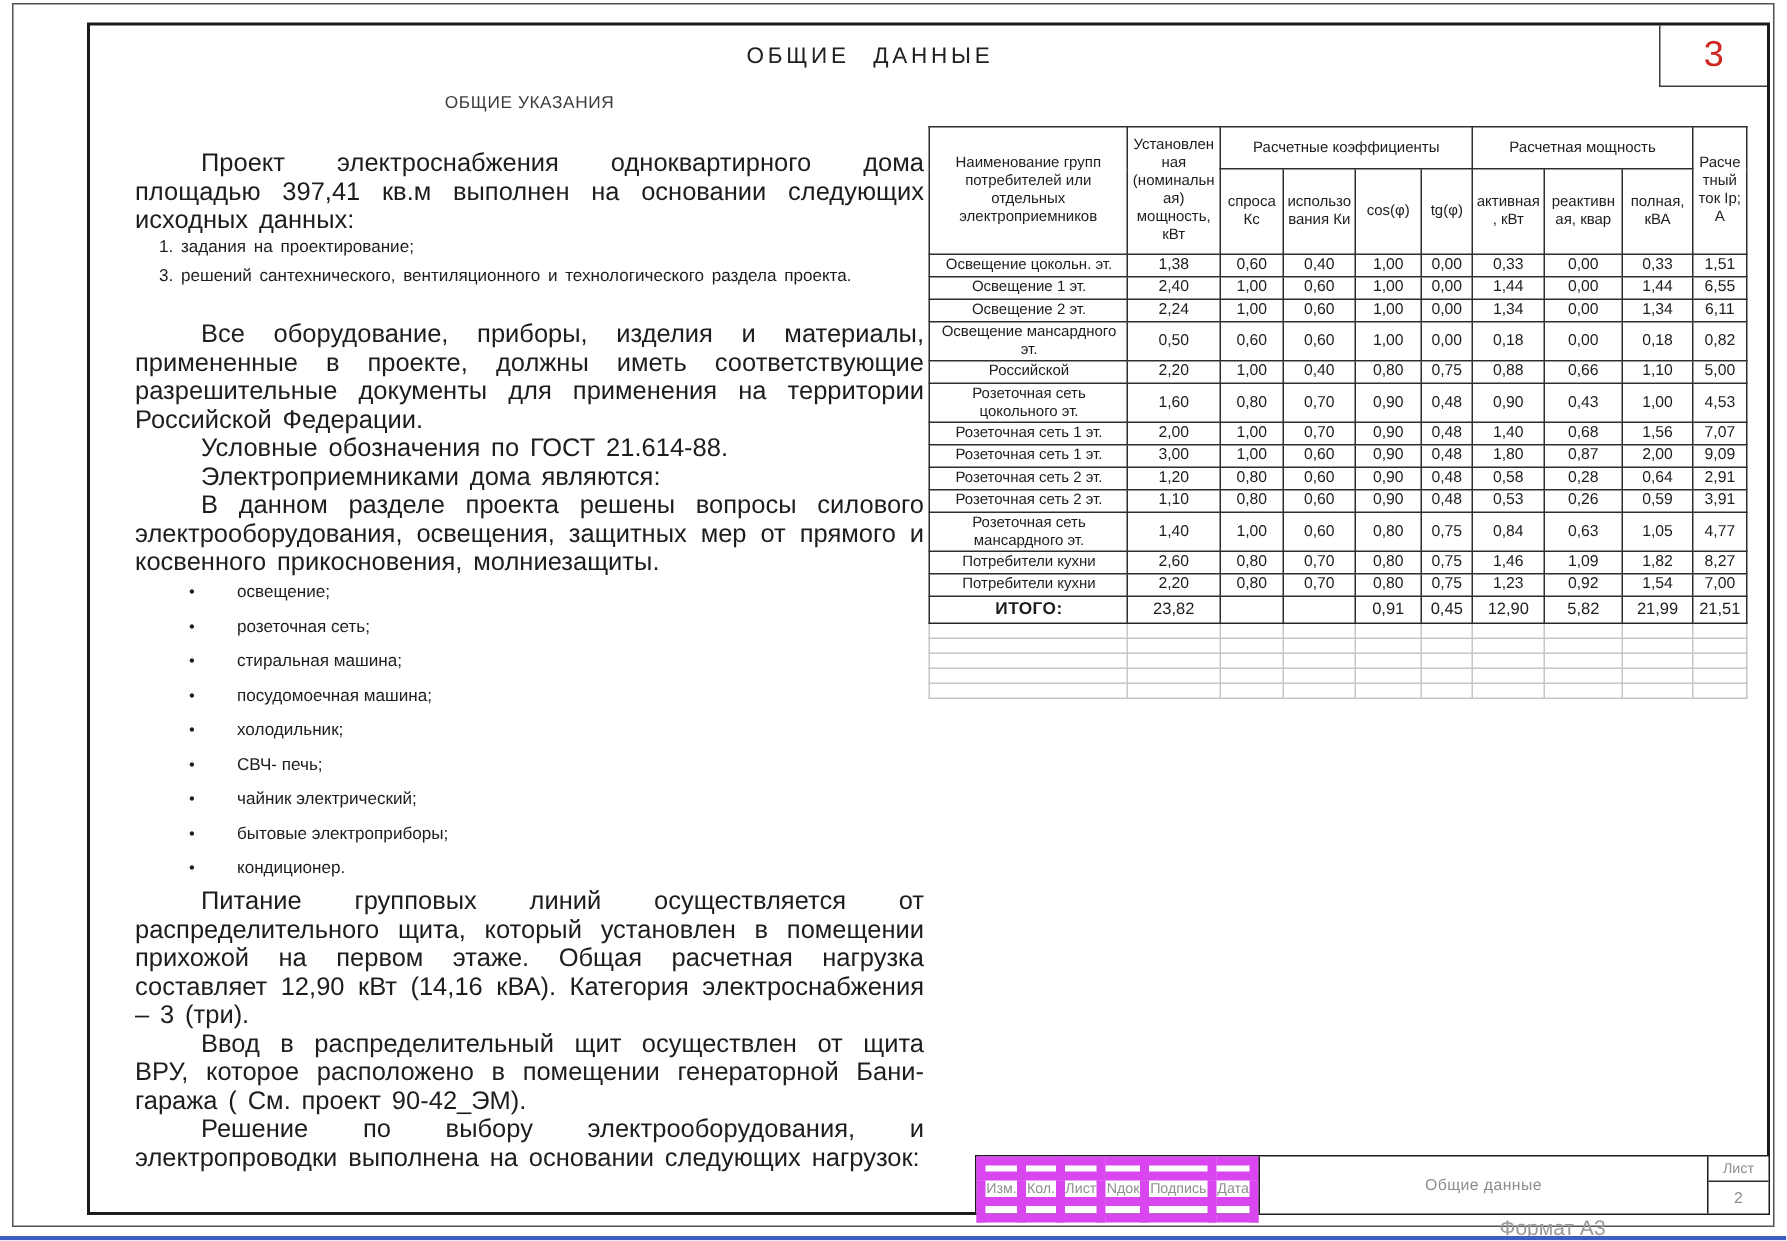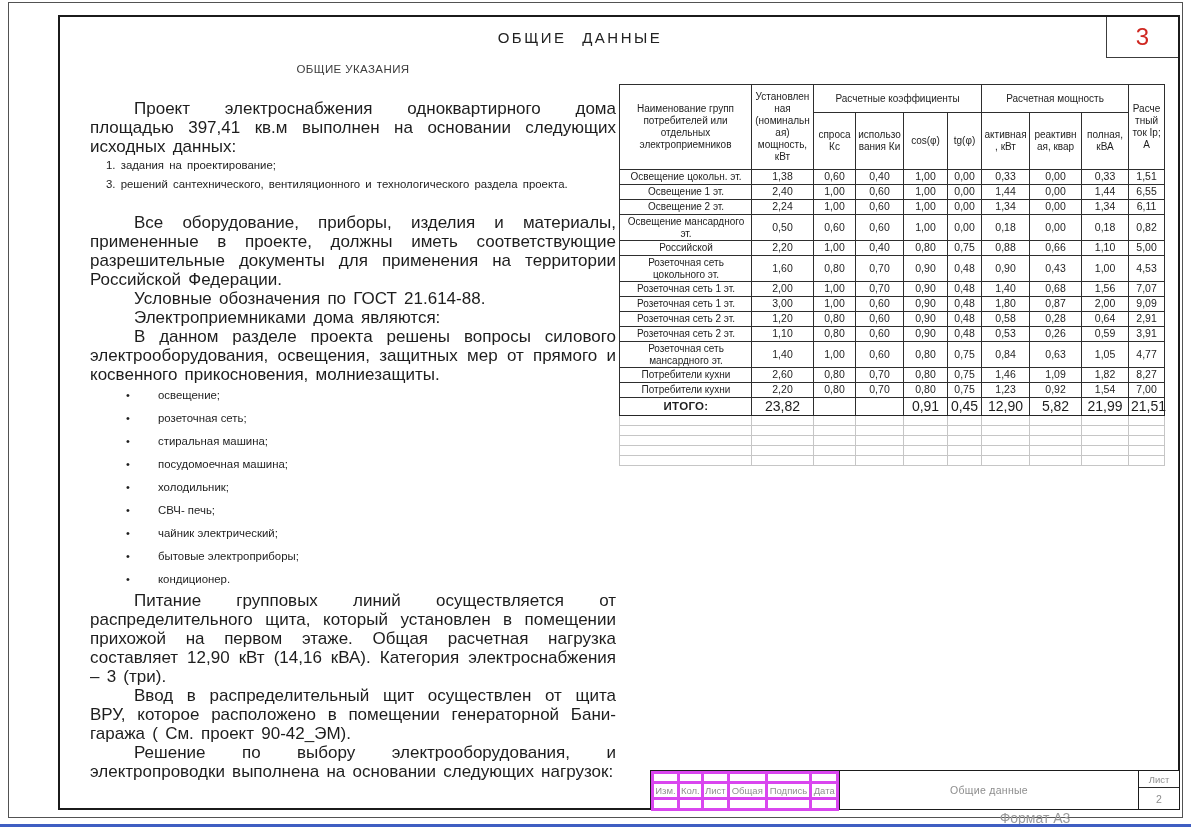--- a/index.html
+++ b/index.html
@@ -42,32 +42,32 @@
     border:1px solid #2e2e2e; font-weight:400; font-size:10px; line-height:12px;
     text-align:center; vertical-align:middle; padding:1px 2px; overflow-wrap:anywhere;
   }
   .load-table thead tr.hrowA th { height:28px;text-align:center; }
   .load-table thead tr.hrowB th { height:57px; }
   .load-table td {
     border:1px solid #2e2e2e; font-size:10.5px; line-height:11.5px;
     padding:1px 2px; text-align:center; vertical-align:middle; height:15px;
   }
   .load-table td.name { text-align:center; font-size:10px; padding-left:3px; }
-  .load-table tr.total-row td { border-bottom:1.6px solid #262626; height:18px; font-size:14px; }
+  .load-table tr.total-row td { border-bottom:1.6px solid #262626; height:18px; font-size:11px; }
   .load-table tr.total-row td.name { font-size:11.5px; font-weight:700; letter-spacing:.3px; }
   .load-table tr.empty-row td { border:1px solid #c6c6c6; height:10px; }
 
   
   .title-block {
     position:absolute; left:650px; top:770px; width:530px; height:40px;
     display:flex; border:1.5px solid #1b1b1b; background:#fff;
   }
   .tb-grid { border-collapse:collapse; width:188px; }
   .tb-grid td {
-    border:3px solid #d946ef; text-align:center; vertical-align:middle;
+    border:6px solid #d946ef; text-align:center; vertical-align:middle;
     font-size:9.5px; color:#8f8f8f; padding:0;
   }
   .tb-grid tr.r-top td { height:10px; }
   .tb-grid tr.r-mid td { height:16px; }
   .tb-grid tr.r-bot td { height:11px; }
   .tb-doc {
     flex:1; border-left:1.5px solid #1b1b1b; border-right:1.5px solid #1b1b1b;
     display:flex; align-items:center; justify-content:center;
     font-size:10.5px; color:#8d8d8d; letter-spacing:.3px;
   }
@@ -390,21 +390,21 @@
             <td></td>
           <td></td>
             <td></td>
           <td></td>
             <td></td>
         </tr>
         <tr class="r-mid">
           <td>Изм.</td>
           <td>Кол.</td>
           <td>Лист</td>
-          <td>Общая</td>
+          <td>Nдок</td>
           <td>Подпись</td>
           <td>Дата</td>
         </tr>
         <tr class="r-bot">
           <td></td>
             <td></td>
           <td></td>
             <td></td>
           <td></td>
             <td></td>

